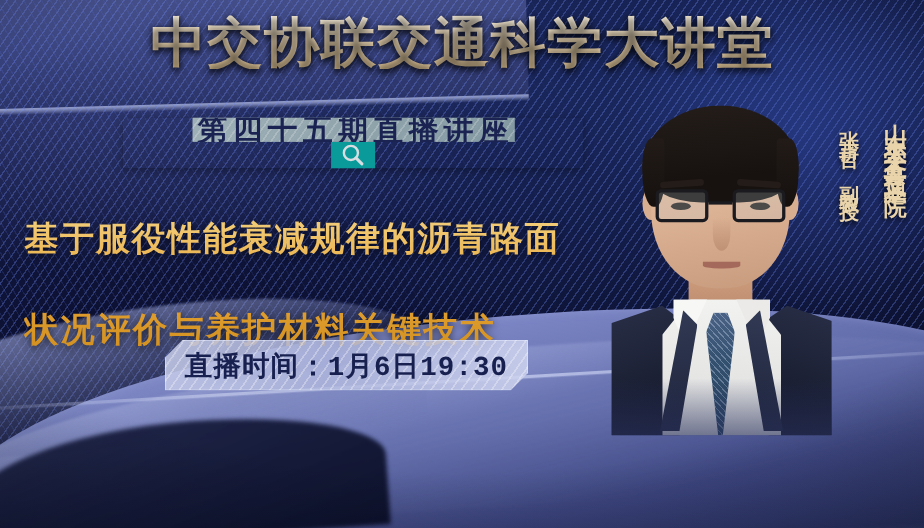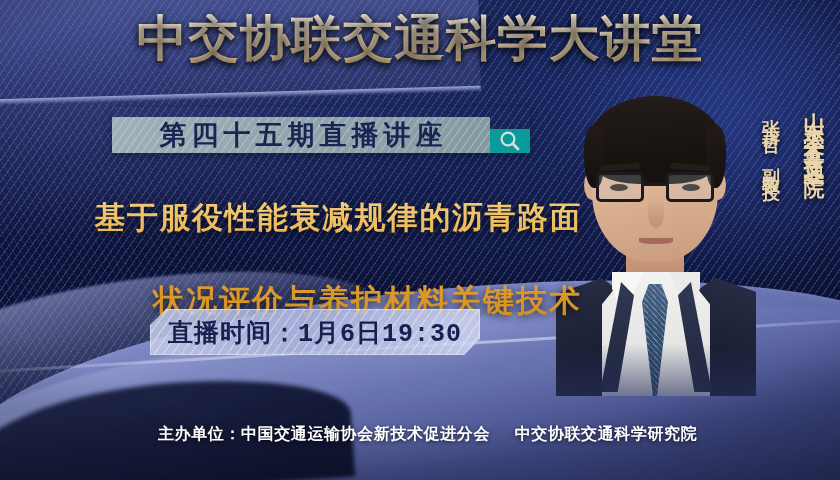--- a/index.html
+++ b/index.html
@@ -70,35 +70,35 @@
     color:#efdcbc;
     background:linear-gradient(180deg,#fdf2dd 8%,#ecd7b3 48%,#d8bd90 100%);
     -webkit-background-clip:text;background-clip:text;
     -webkit-text-fill-color:transparent;
     text-shadow:0 2px 6px rgba(0,0,0,.55);
     filter:drop-shadow(0 2px 3px rgba(0,0,0,.6));
     transform:scaleX(1.03);}
 
   
   .subbar{position:absolute;left:112px;top:107px;width:418px;height:46px;z-index:12;
-    display:flex;align-items:flex-end;
-    box-shadow:0 2px 8px rgba(0,0,0,.35);}
+    display:flex;align-items:center;
+    box-shadow:0 2px 8px rgba(0,0,0,.35);flex-direction:column;}
   .subbar-body{flex:1;position:relative;display:flex;align-items:center;justify-content:center;
     background:linear-gradient(100deg,rgba(168,186,189,.92),rgba(140,163,168,.92));
     overflow:hidden;}
   .subbar-body:before{content:"";position:absolute;inset:0;
     background-image:repeating-linear-gradient(125deg,
       rgba(255,255,255,0) 0px,rgba(255,255,255,0) 5px,
       rgba(255,255,255,.20) 5px,rgba(255,255,255,.20) 6.5px);}
   .subbar-text{position:relative;font-size:27px;font-weight:700;color:#1a2352;letter-spacing:5px;
     padding-left:5px;font-family:"DejaVu Sans","Liberation Sans",sans-serif;}
   .subbar-search{width:40px;background:#0b9a9a;display:flex;align-items:center;justify-content:center;}
 
   
-  .lec{position:absolute;left:22px;top:196px;width:560px;z-index:12;text-align:right;
+  .lec{position:absolute;left:22px;top:196px;width:560px;z-index:12;text-align:left;
     font-family:"DejaVu Sans","Liberation Sans",sans-serif;
     font-size:31px;font-weight:700;line-height:1.38;letter-spacing:1.5px;
     color:#e8a93a;
     background:linear-gradient(180deg,#f3cf7d 0%,#e6a333 55%,#d08f20 100%);
     -webkit-background-clip:text;background-clip:text;-webkit-text-fill-color:transparent;
     filter:drop-shadow(0 2px 4px rgba(0,0,0,.65));}
   .lec .l2{letter-spacing:2px;margin-top:40px;}
 
   
   .pill{position:absolute;left:150px;top:309px;width:330px;height:46px;z-index:12;
@@ -254,15 +254,14 @@
     <div class="l2">状况评价与养护材料关键技术</div>
   </div>
 
   <div class="pill">
     <span class="pill-text">直播时间：1月6日19:30</span>
   </div>
 
   <div class="vcol vcol-org">山东大学齐鲁交通学院</div>
   <div class="vcol vcol-name">张吉哲　副教授</div>
 
-  <div class="footer">主办单位：中国交通运输协会新技术促进分会    中交协联交通科学研究院</div>
 
 </div>
 
 </body></html>

